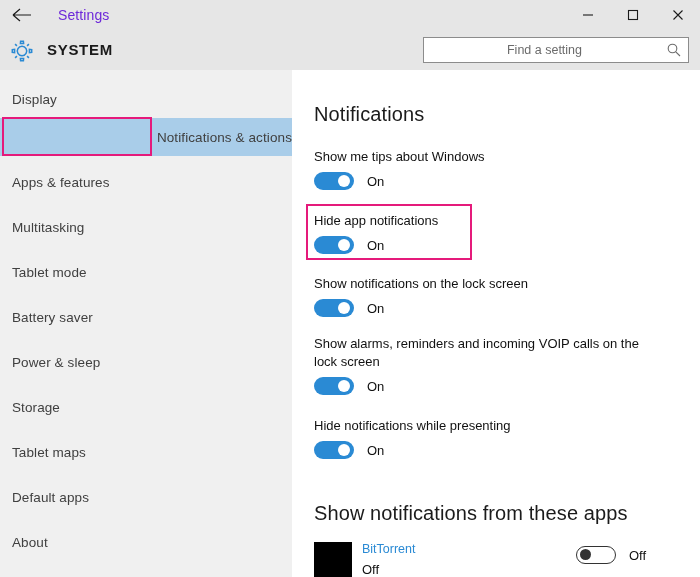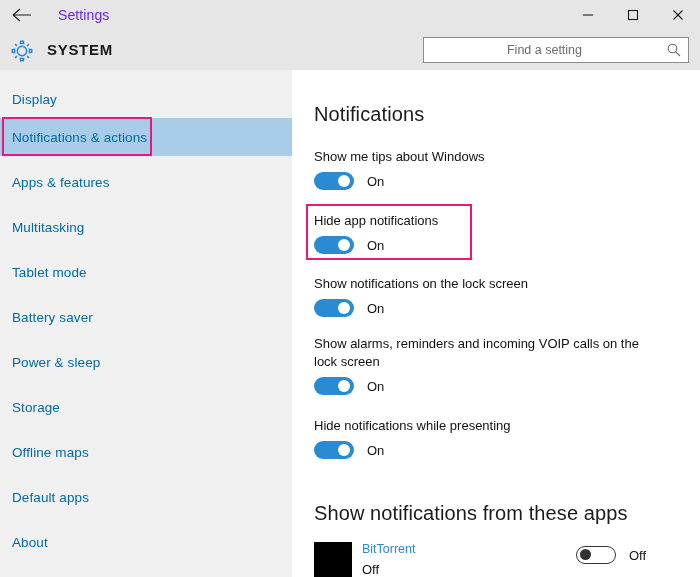--- a/index.html
+++ b/index.html
@@ -109,24 +109,24 @@
     left: 0;
     width: 292px;
     height: 38px;
     display: flex;
     align-items: center;
     box-sizing: border-box;
   }
   .nav-item .nav-label {
     padding-left: 12px;
     font-size: 13.5px;
-    color: #0369a1;
+    color: #404040;
     letter-spacing: 0.1px;
   }
-  .nav-item.selected { background: #a9cde9; }
+  .nav-item.selected { background: #a9cde9; justify-content: flex-end; }
 
   
   .content {
     position: absolute;
     left: 292px; top: 70px;
     width: 408px; height: 507px;
     background: #ffffff;
     overflow: hidden;
     padding-left: 48px;
   }
@@ -309,21 +309,21 @@
   <div class="nav-item" style="top:183px">
     <span class="nav-label">Tablet mode</span>
   </div>
   <div class="nav-item" style="top:273px">
     <span class="nav-label">Power &amp; sleep</span>
   </div>
   <div class="nav-item" style="top:318px">
     <span class="nav-label">Storage</span>
   </div>
   <div class="nav-item" style="top:363px">
-    <span class="nav-label">Offline maps</span>
+    <span class="nav-label">Tablet maps</span>
   </div>
   <div class="nav-item" style="top:408px">
     <span class="nav-label">Default apps</span>
   </div>
   <div class="nav-item" style="top:453px">
     <span class="nav-label">About</span>
   </div>
 </div>
 
 <div class="content">

